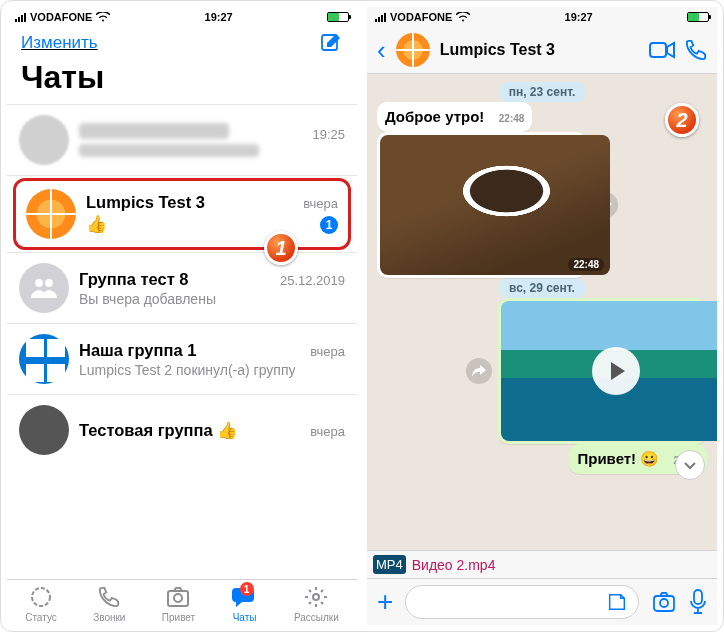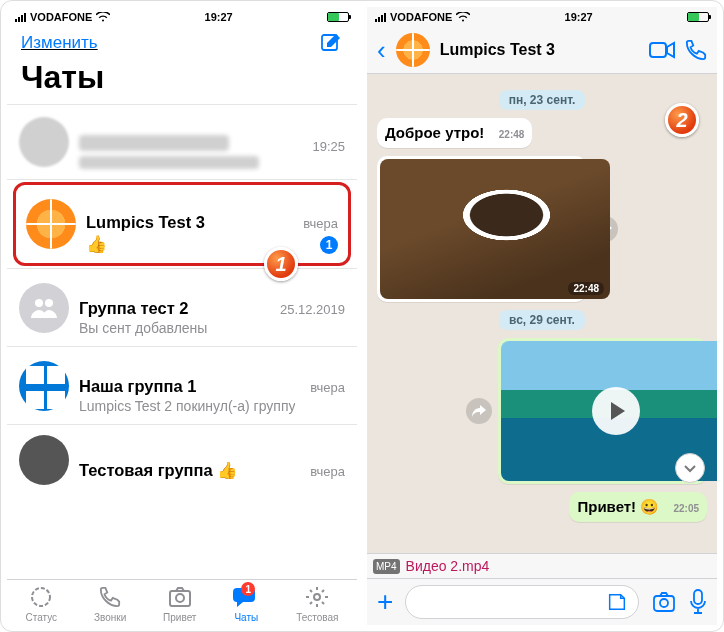--- a/index.html
+++ b/index.html
@@ -21,21 +21,21 @@
   .nav1 { display: flex; justify-content: space-between; align-items: center; padding: 4px 14px 0; text-decoration: underline; }
   .blue-link { color: #007aff; font-size: 17px; }
   .compose { color: #007aff; }
   h1.title { font-size: 32px; font-weight: 800; padding: 4px 14px 8px; }
   .subnav { display: flex; justify-content: space-between; padding: 0 14px 8px; }
   .hr { border-top: 1px solid #e5e5e5; }
 
   .row { display: flex; align-items: center; padding: 10px 12px; gap: 10px; position: relative; }
   .avatar { width: 50px; height: 50px; border-radius: 50%; flex-shrink: 0; display:flex; align-items:center; justify-content:center; }
   .row .body { flex: 1; min-width:0; }
-  .row .line1 { display: flex; justify-content: space-between; align-items: baseline; margin-top: 20px; }
+  .row .line1 { display: flex; justify-content: space-between; align-items: baseline; }
   .row .name { font-size: 16.5px; font-weight: 600; }
   .row .time { font-size: 13px; color: #8e8e93; }
   .row .line2 { display:flex; justify-content:space-between; align-items:center; margin-top:2px; }
   .row .msg { font-size: 14px; color: #8e8e93; white-space: nowrap; overflow:hidden; text-overflow:ellipsis; }
   .unread { background:#007aff; color:#fff; min-width:18px; height:18px; border-radius:9px; font-size:12px; font-weight:700; display:flex; align-items:center; justify-content:center; padding:0 5px; }
 
   .row.blurred .avatar { background:#d0d0d0; filter: blur(1px); }
   .row.blurred .name, .row.blurred .msg { background:#d0d0d0; color:transparent; border-radius:4px; filter:blur(2px); height:13px; }
   .row.blurred .name { width: 150px; height:16px; }
   .row.blurred .msg { width: 180px; }
@@ -59,21 +59,21 @@
   .tabbadge { position:absolute; top:-2px; right:4px; background:#ff3b30; color:#fff; font-size:10px; width:14px; height:14px; border-radius:50%; display:flex; align-items:center; justify-content:center; font-weight:700; }
 
   
   .phone.right { background:#ece5dd; }
   .chat-header { background:#f7f7f7; display:flex; align-items:center; gap:10px; padding:6px 10px; border-bottom:1px solid #d1d1d6; }
   .back { color:#007aff; font-size:26px; font-weight:400; }
   .chat-avatar { width:34px; height:34px; border-radius:50%; }
   .chat-title { font-size:16px; font-weight:600; flex:1; }
   .hdr-icon { color:#007aff; }
 
-  .chat-body { flex:1; overflow:hidden; padding:16px 10px; display:flex; flex-direction:column; gap:8px; position:relative;align-items:flex-end; }
+  .chat-body { flex:1; overflow:hidden; padding:8px 10px; display:flex; flex-direction:column; position:relative;align-items:flex-end; }
   .date-chip { align-self:center; background:#d4eaf4; color:#4a6572; font-size:12px; padding:3px 10px; border-radius:8px; font-weight:600; }
 
   .bubble { max-width:78%; border-radius:10px; padding:6px 8px; position:relative; box-shadow:0 1px 0 rgba(0,0,0,.08);font-weight:bold; }
   .bubble.in { background:#fff; align-self:flex-start; }
   .bubble.out { background:#dcf8c6; align-self:flex-end; }
   .bubble .txt { font-size:15px; }
   .bubble .btime { font-size:10px; color:#8e8e93; text-align:right; margin-top:2px; }
   .bubble.media { padding:3px; }
   .media-img { width:230px; height:140px; border-radius:8px; position:relative; overflow:hidden; }
   .coffee { background: radial-gradient(ellipse 60px 35px at 55% 40%, #3b2a1b 0 60%, #fff 62% 72%, transparent 73%), linear-gradient(160deg,#6b4a2b 40%, #4a321c 80%); }
@@ -172,25 +172,25 @@
   <div class="row">
     <div class="avatar av-group">
       <svg width="30" height="24" viewBox="0 0 30 24" fill="#fff">
             <circle cx="10" cy="7" r="4"></circle>
             <circle cx="20" cy="7" r="4"></circle>
             <path d="M2 22c0-5 5-8 8-8s8 3 8 8zM14 22c0-5 3-8 6-8s8 3 8 8z"></path>
           </svg>
     </div>
     <div class="body">
       <div class="line1">
-            <span class="name">Группа тест 2</span>
+            <span class="name">Группа тест 8</span>
             <span class="time">25.12.2019</span>
           </div>
       <div class="line2">
-            <span class="msg">Вы сент добавлены</span>
+            <span class="msg">Вы вчера добавлены</span>
           </div>
     </div>
   </div>
   <div class="hr"></div>
 
   <div class="row">
     <div class="avatar av-win">
           <i></i>
           <i></i>
           <i></i>
@@ -254,21 +254,21 @@
       <span>Чаты</span>
       <span class="tabbadge">1</span>
     </div>
     <div class="tab">
       <div class="tab-icon">
             <svg width="24" height="24" viewBox="0 0 24 24" fill="none" stroke="#8e8e93" stroke-width="2">
               <circle cx="12" cy="12" r="3"></circle>
               <path d="M12 2v3M12 19v3M4 12H1M23 12h-3M5 5l2 2M17 17l2 2M19 5l-2 2M7 17l-2 2"></path>
             </svg>
           </div>
-      <span>Тестовая</span>
+      <span>Рассылки</span>
     </div>
   </div>
 </div>
 
 <div class="phone right">
   <div class="statusbar" style="background:#f7f7f7">
     <div class="sb-left">
       <div class="sig">
             <span></span>
             <span></span>
@@ -344,21 +344,21 @@
 
     <div class="scrollfab">
       <svg width="14" height="14" viewBox="0 0 14 14" fill="none" stroke="#7a7a7a" stroke-width="2">
             <path d="M2 5l5 5 5-5"></path>
           </svg>
     </div>
   </div>
 
   <div class="attach-row">
     <div class="file">
-      <span style="background:#737373;color:#fff;font-size:10px;padding:2px 3px;border-radius:3px">MP4</span>
+      <span style="background:#0c4a6e;color:#fff;font-size:13px;padding:2px 3px;border-radius:3px">MP4</span>
       <span style="color:#be185d">Видео 2.mp4</span>
     </div>
   </div>
 
   <div class="input-row">
     <span class="plus">+</span>
     <div class="compose-field">
       <svg class="sticker" width="22" height="22" viewBox="0 0 24 24" fill="none" stroke="#007aff" stroke-width="1.6">
             <path d="M4 4h12l4 4v12H4z"></path>
             <path d="M16 4v4h4"></path>

